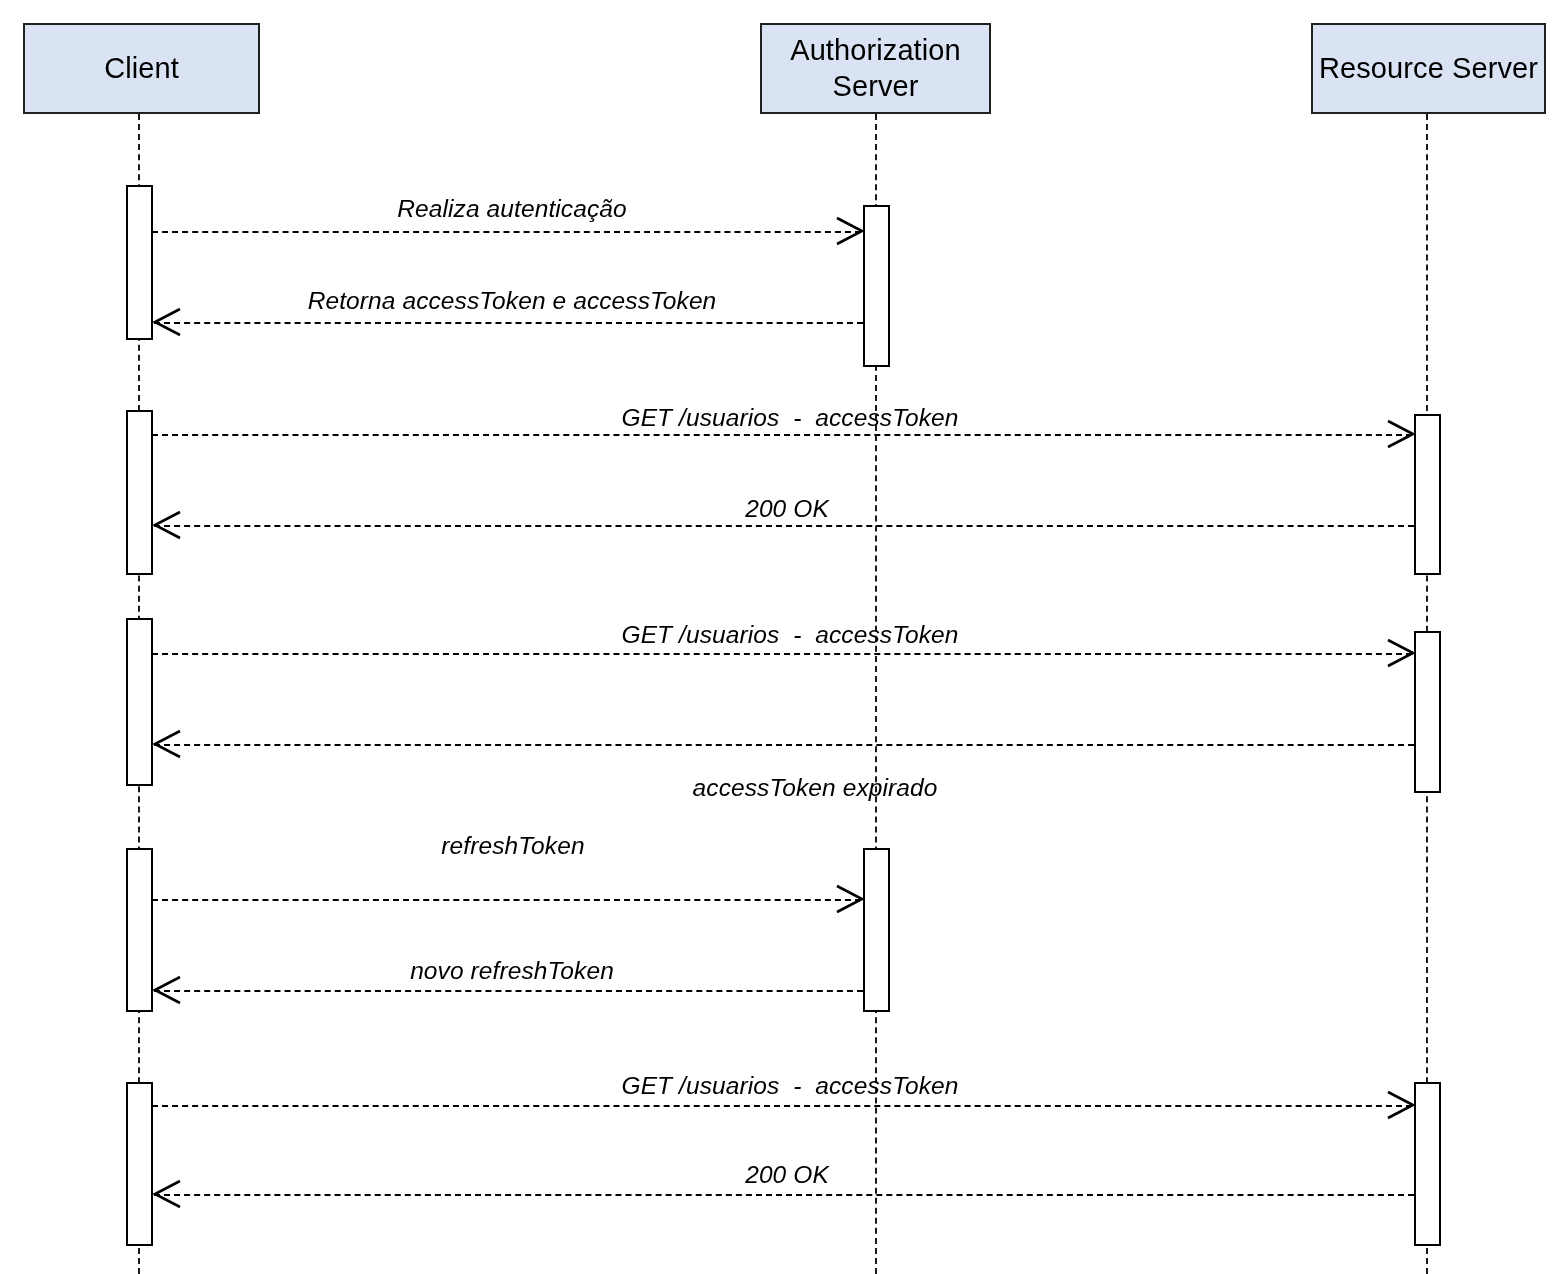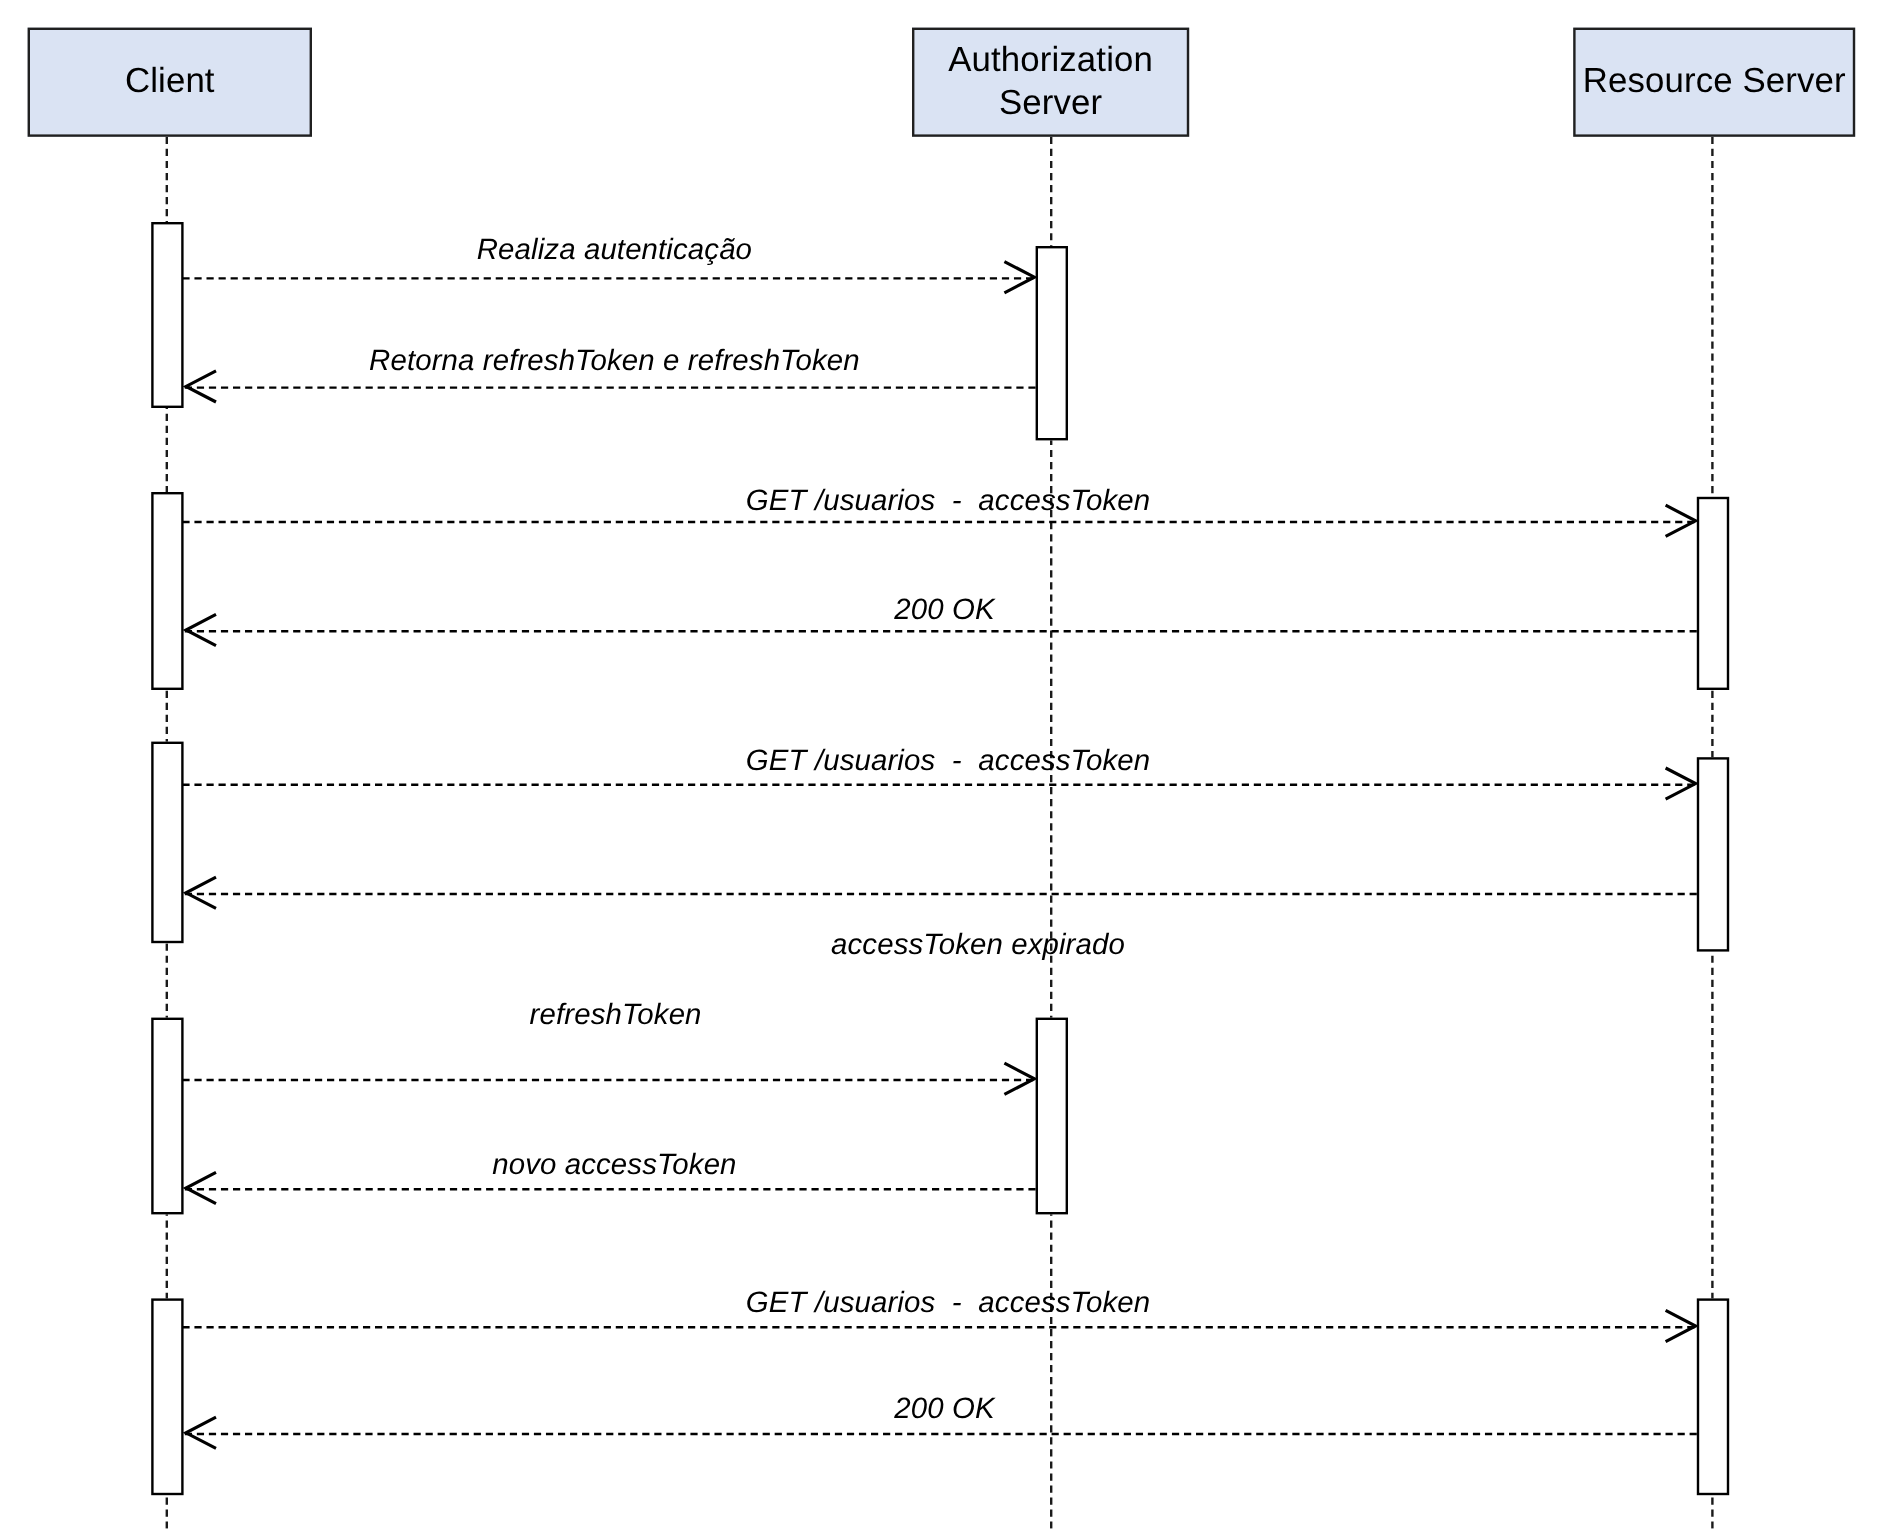--- a/index.html
+++ b/index.html
@@ -101,21 +101,21 @@
           <path d="M 0 2 L 25 15 L 0 28" fill="none" stroke="#000000" stroke-width="2.6" stroke-linecap="butt" stroke-linejoin="miter"></path>
         </svg>
       </div>
       <div class="msg-label" style="left: 512px; top: 195px;">Realiza autenticação</div>
       <div class="msg-line" style="left: 154px; top: 322px; width: 709px;"></div>
       <div class="arrowhead" style="left: 154px; top: 307px;">
         <svg width="26" height="30" viewBox="0 0 26 30">
           <path d="M 26 2 L 1 15 L 26 28" fill="none" stroke="#000000" stroke-width="2.6" stroke-linecap="butt" stroke-linejoin="miter"></path>
         </svg>
       </div>
-      <div class="msg-label" style="left: 512px; top: 287px;">Retorna refreshToken e refreshToken</div>
+      <div class="msg-label" style="left: 512px; top: 287px;">Retorna accessToken e accessToken</div>
       <div class="msg-line" style="left: 152px; top: 434px; width: 1260px;"></div>
       <div class="arrowhead" style="left: 1388px; top: 419px;">
         <svg width="26" height="30" viewBox="0 0 26 30">
           <path d="M 0 2 L 25 15 L 0 28" fill="none" stroke="#000000" stroke-width="2.6" stroke-linecap="butt" stroke-linejoin="miter"></path>
         </svg>
       </div>
       <div class="msg-label" style="left: 790px; top: 404px;">GET /usuarios  -  accessToken</div>
       <div class="msg-line" style="left: 154px; top: 525px; width: 1260px;"></div>
       <div class="arrowhead" style="left: 154px; top: 510px;">
         <svg width="26" height="30" viewBox="0 0 26 30">
@@ -143,21 +143,21 @@
           <path d="M 0 2 L 25 15 L 0 28" fill="none" stroke="#000000" stroke-width="2.6" stroke-linecap="butt" stroke-linejoin="miter"></path>
         </svg>
       </div>
       <div class="msg-label" style="left: 513px; top: 832px;">refreshToken</div>
       <div class="msg-line" style="left: 154px; top: 990px; width: 709px;"></div>
       <div class="arrowhead" style="left: 154px; top: 975px;">
         <svg width="26" height="30" viewBox="0 0 26 30">
           <path d="M 26 2 L 1 15 L 26 28" fill="none" stroke="#000000" stroke-width="2.6" stroke-linecap="butt" stroke-linejoin="miter"></path>
         </svg>
       </div>
-      <div class="msg-label" style="left: 512px; top: 957px;">novo accessToken</div>
+      <div class="msg-label" style="left: 512px; top: 957px;">novo refreshToken</div>
       <div class="msg-line" style="left: 152px; top: 1105px; width: 1260px;"></div>
       <div class="arrowhead" style="left: 1388px; top: 1090px;">
         <svg width="26" height="30" viewBox="0 0 26 30">
           <path d="M 0 2 L 25 15 L 0 28" fill="none" stroke="#000000" stroke-width="2.6" stroke-linecap="butt" stroke-linejoin="miter"></path>
         </svg>
       </div>
       <div class="msg-label" style="left: 790px; top: 1072px;">GET /usuarios  -  accessToken</div>
       <div class="msg-line" style="left: 154px; top: 1194px; width: 1260px;"></div>
       <div class="arrowhead" style="left: 154px; top: 1179px;">
         <svg width="26" height="30" viewBox="0 0 26 30">

